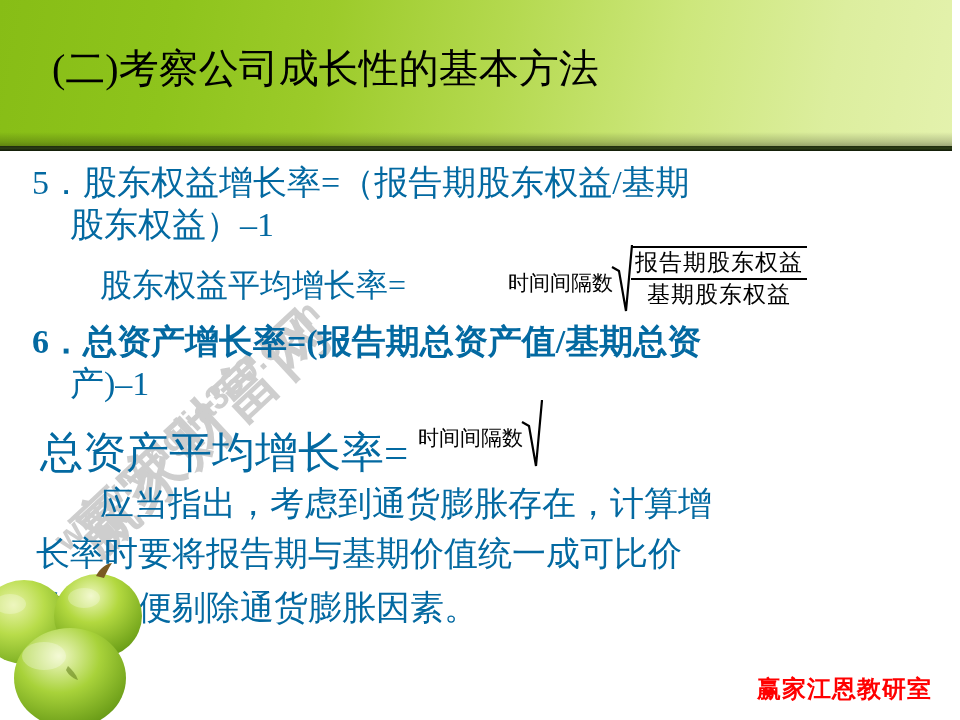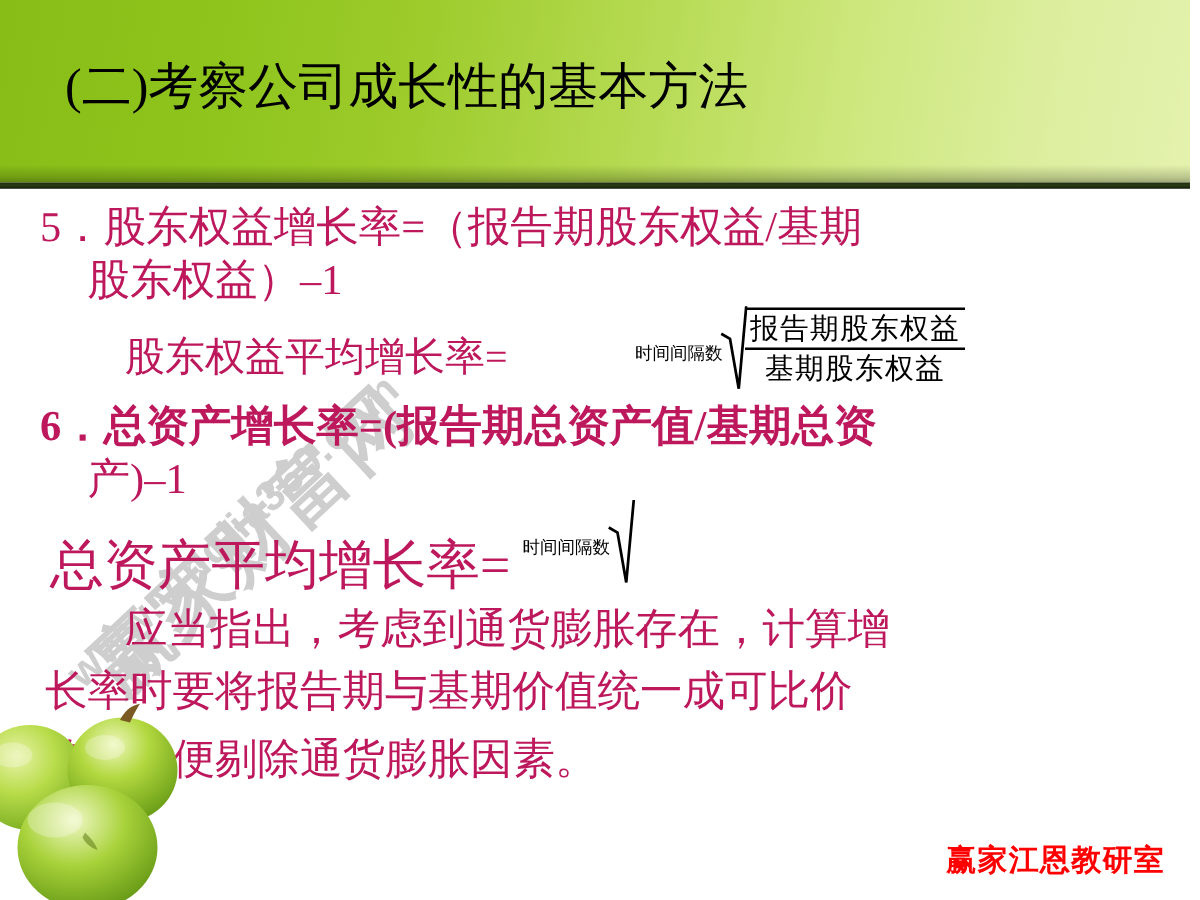--- a/index.html
+++ b/index.html
@@ -107,38 +107,38 @@
     top: 330px;
     font-size: 34px;
     font-weight: bold;
     letter-spacing: 1px;
     transform: rotate(-43deg);
   }
 
   
   .body-line {
     position: absolute;
-    color: #be185d;
+    color: #0369a1;
     font-family: "Liberation Serif", "DejaVu Serif", serif;
     white-space: nowrap;
     font-size: 34px;
     line-height: 40px;
   }
   .bold { font-weight: bold; }
 
   
   .formula {
     position: absolute;
     display: flex;
     align-items: center;
     color: #000;
   }
   .radical-index {
     font-family: "Liberation Sans", "DejaVu Sans", sans-serif;
-    font-size: 14px;
+    font-size: 21px;
     line-height: 15px;
     letter-spacing: 0px;
     color: #000;
     position: relative;
     top: 4px;
     margin-right: -2px;
     white-space: nowrap;
   }
   .radical-sign {
     position: relative;

